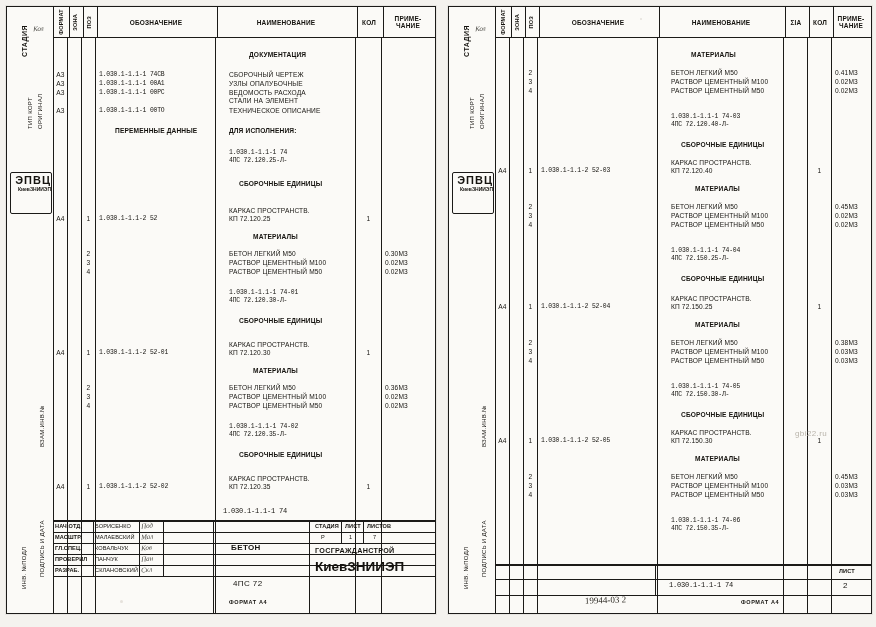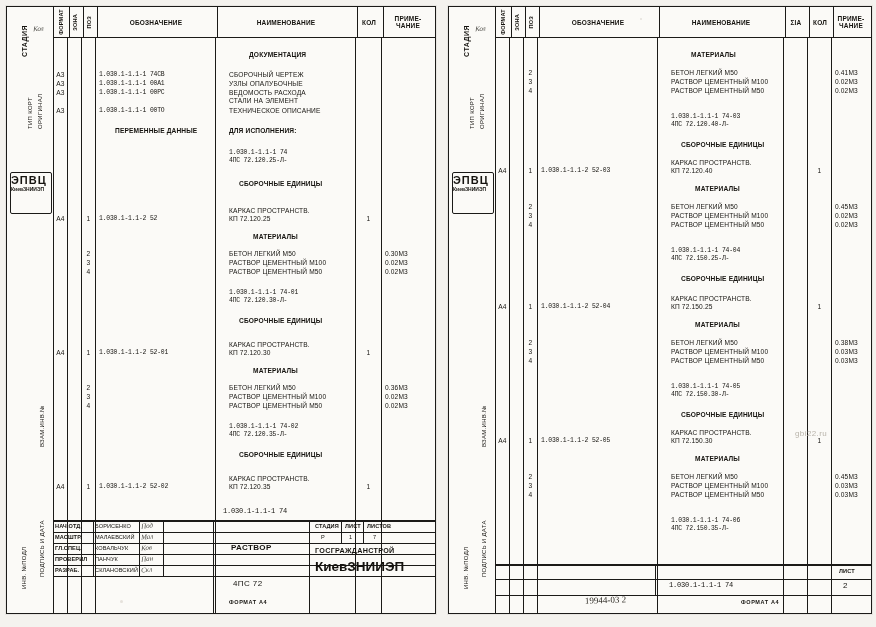--- a/index.html
+++ b/index.html
@@ -6,21 +6,21 @@
   body{width:876px;height:627px;font-family:"Liberation Sans",sans-serif;color:#15130f;overflow:hidden;}
   .page{position:relative;width:876px;height:627px;background:#f4f2ee;}
   .sheet{position:absolute;background:#fbfaf7;border:1.4px solid #1b1a18;box-shadow:0 0 0 1px rgba(0,0,0,.05);}
   .sheet.left{left:6px;top:6px;width:428px;height:606px;}
   .sheet.right{left:448px;top:6px;width:422px;height:606px;}
 
   
   .leftstrip{position:absolute;left:0;top:0;width:46px;bottom:0;border-right:1px solid #1b1a18;}
   .vtext{position:absolute;transform-origin:0 0;transform:rotate(-90deg);white-space:nowrap;font-size:7px;letter-spacing:.5px;font-weight:bold;}
   .vtext.sm{font-size:6px;font-weight:normal;letter-spacing:.3px;}
-  .logo{position:absolute;left:3px;width:40px;border:1.3px solid #1b1a18;border-radius:2px;text-align:left;font-weight:bold;background:#fbfaf7;}
+  .logo{position:absolute;left:3px;width:40px;border:1.3px solid #1b1a18;border-radius:2px;text-align:right;font-weight:bold;background:#fbfaf7;}
   .logo .l1{font-size:11px;letter-spacing:1px;line-height:11px;padding-top:2px;}
   .logo .l2{font-size:5px;letter-spacing:0;line-height:7px;}
 
   
   .thead{position:absolute;left:46px;right:0;top:0;height:30px;border-bottom:1px solid #1b1a18;}
   .th{position:absolute;top:0;bottom:0;display:flex;align-items:center;justify-content:center;text-align:center;font-size:6.5px;font-weight:bold;line-height:7px;letter-spacing:.2px;border-right:1px solid #1b1a18;padding:0 1px;}
   .th.last{border-right:none;}
   .thv{writing-mode:vertical-rl;transform:rotate(180deg);font-size:5.6px;line-height:6px;}
 
   
@@ -198,21 +198,21 @@
       <div class="tbcell" style="left:42px;top:46px;">СКЛАНОВСКИЙ</div>
       <div class="sig" style="left:88px;top:45px;">Скл</div>
 
       <div class="tbcell bold" style="left:262px;top:2px;">СТАДИЯ</div>
       <div class="tbcell bold" style="left:292px;top:2px;">ЛИСТ</div>
       <div class="tbcell bold" style="left:314px;top:2px;">ЛИСТОВ</div>
       <div class="tbcell" style="left:268px;top:13px;">Р</div>
       <div class="tbcell" style="left:296px;top:13px;">1</div>
       <div class="tbcell" style="left:320px;top:13px;">7</div>
 
-      <div class="panel" style="left:178px;top:22px;">РАСТВОР</div>
+      <div class="panel" style="left:178px;top:22px;">БЕТОН</div>
       <div class="panel" style="left:180px;top:36px;font-weight:normal;margin-top:22px;">4ПС 72</div>
 
       <div class="tbcell bold" style="left:262px;top:26px;font-size:7.2px;letter-spacing:.3px;">ГОСГРАЖДАНСТРОЙ</div>
       <div class="bigname" style="left:262px;top:38px;">КиевЗНИИЭП</div>
 
       <div class="fmt" style="left:176px;top:78px;">ФОРМАТ А4</div>
     </div>
   </div>
 
   <div class="sheet right">

